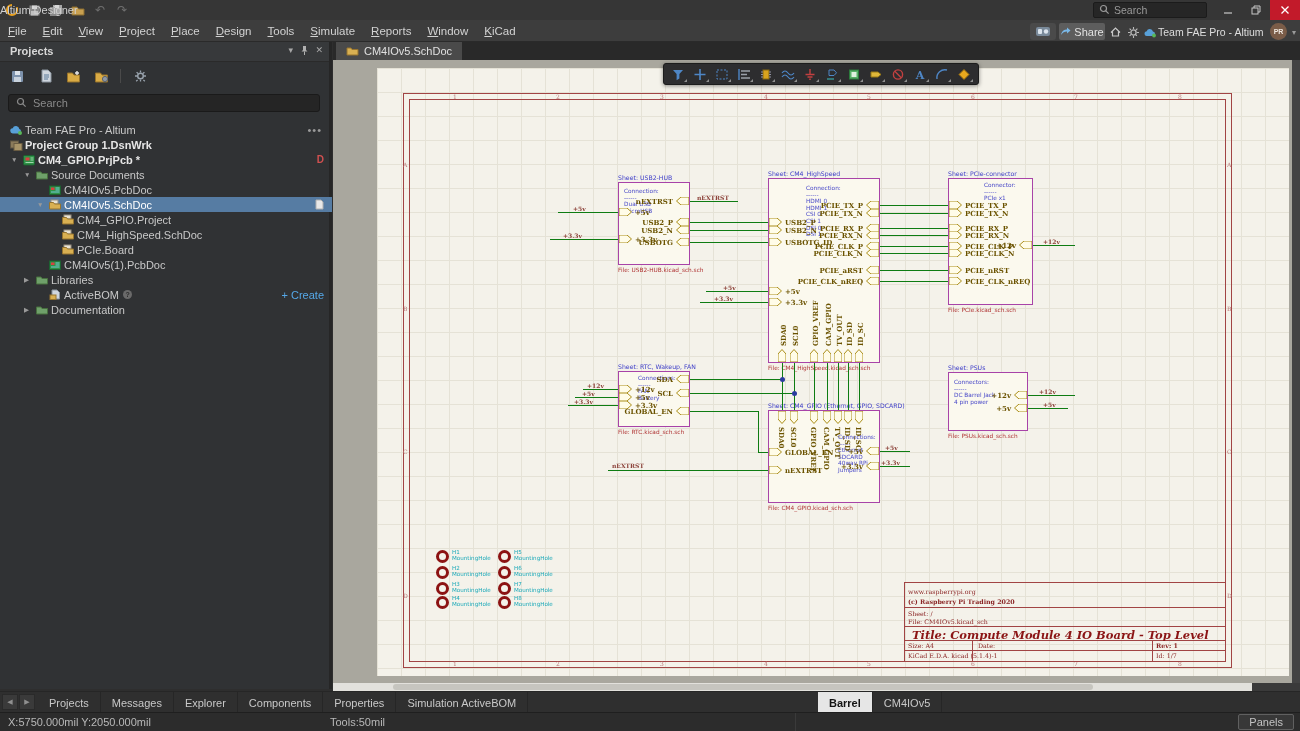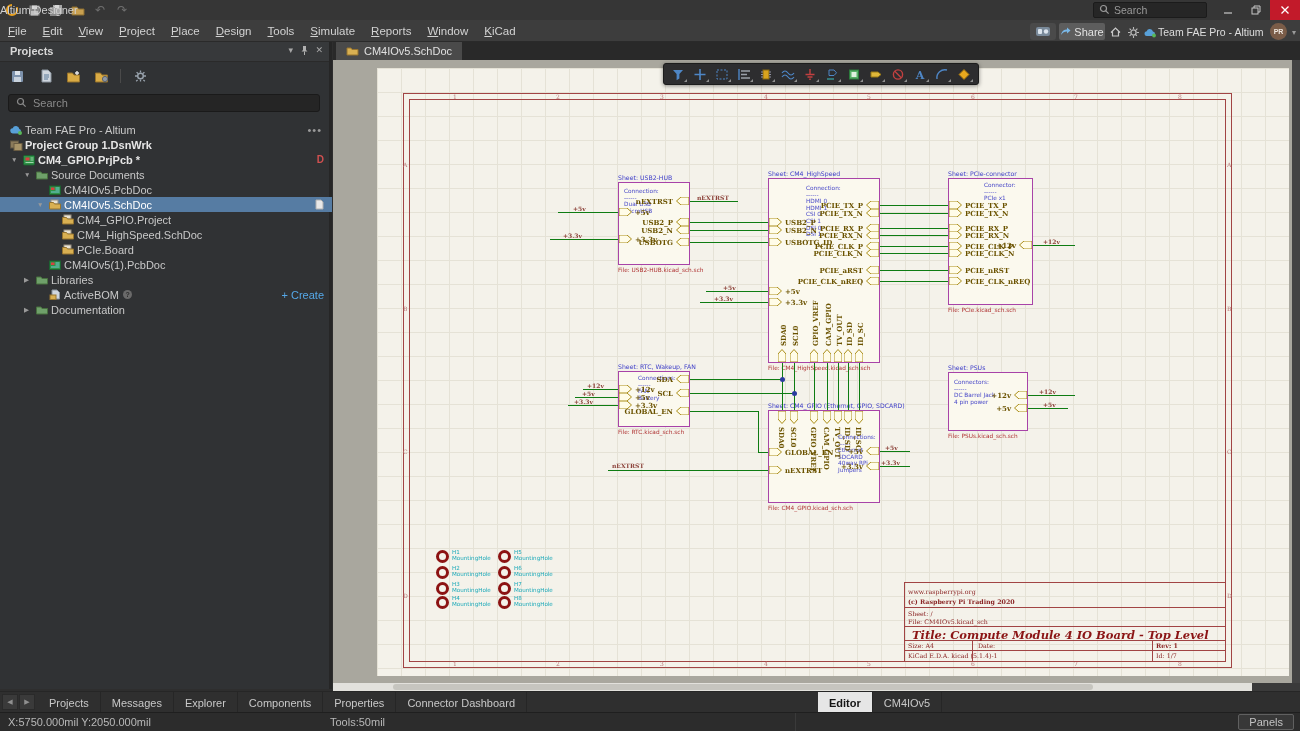--- a/index.html
+++ b/index.html
@@ -955,24 +955,24 @@
 
   <div id="bottombar">
     <div class="navarrow" style="left:2px">◀</div>
     <div class="navarrow" style="left:19px">▶</div>
     <div id="panel-tabs">
         <div class="btab">Projects</div>
         <div class="btab">Messages</div>
         <div class="btab">Explorer</div>
         <div class="btab">Components</div>
         <div class="btab">Properties</div>
-        <div class="btab">Connector Dashboard</div>
+        <div class="btab">Simulation ActiveBOM</div>
       </div>
     <div id="editor-tabs">
-        <div class="btab active">Editor</div>
+        <div class="btab active">Barrel</div>
         <div class="btab">CM4IOv5</div>
       </div>
   </div>
 
   <div id="statusbar">
     <span id="sb-coords">X:5750.000mil Y:2050.000mil</span>
     <span id="sb-grid">Tools:50mil</span>
     <span class="sb-div"></span>
     <span id="panels-btn">Panels</span>
   </div>

